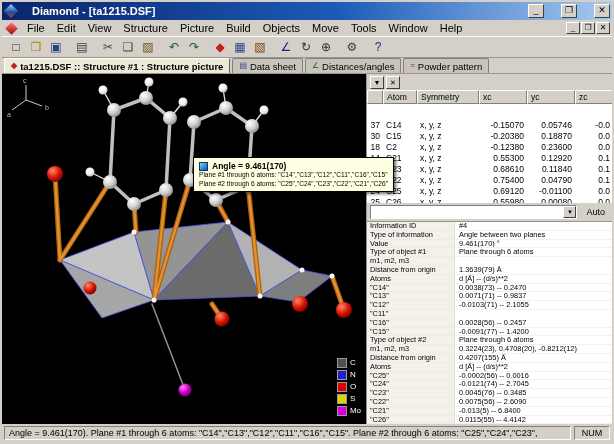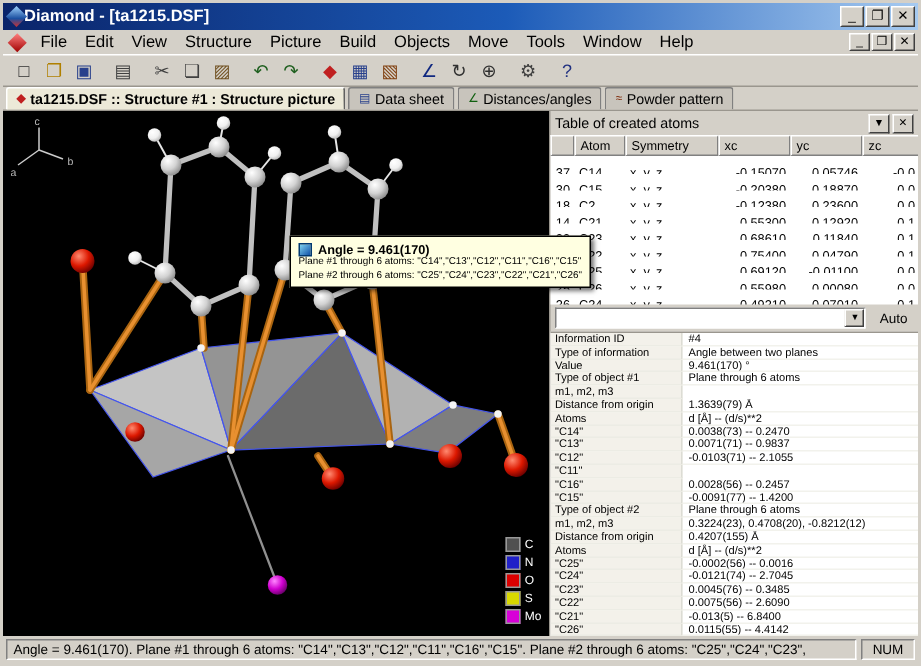--- a/index.html
+++ b/index.html
@@ -2,21 +2,21 @@
 <html><head>
 <meta charset="utf-8">
 <style>
   * { box-sizing: border-box; margin: 0; padding: 0; }
   body { font-family: "Liberation Sans", sans-serif; background: #808080; }
   .window { width: 614px; height: 444px; position: relative; background: #d4d0c8;
             border: 2px solid #d4d0c8; overflow: hidden; }
 
   
   .titlebar { height: 18px; background: linear-gradient(90deg,#0a246a,#1c5bb8 55%,#a6caf0);
-              display: flex; align-items: center; padding: 0 2px; gap: 0; }
+              display: flex; align-items: center; padding: 0 2px; gap: 16px; }
   .title-icon { width: 10px; height: 10px; background: linear-gradient(135deg,#9fd4ff,#1b4fa0 60%,#d03030);
                 transform: rotate(45deg); margin-left: 2px; flex: none; }
   .title-text { color: #fff; font-weight: bold; font-size: 11px; flex: 1; white-space: nowrap; overflow: hidden; }
   .win-btn { width: 16px; height: 14px; background: #d4d0c8; border: 1px solid;
              border-color: #fff #404040 #404040 #fff; font-size: 9px; line-height: 11px;
              text-align: center; margin-left: 1px; flex: none; }
 
   
   .menubar { height: 16px; display: flex; align-items: center; padding: 0 2px; font-size: 11px; }
   .mdi-doc-icon { width: 9px; height: 9px; background: linear-gradient(135deg,#ff8080,#a00000);
@@ -66,21 +66,21 @@
   .panel-header { height: 16px; display: flex; align-items: center; font-size: 9.5px; padding: 0 3px; gap: 2px; }
   .panel-title { flex: 1; white-space: nowrap; overflow: hidden; }
   .ph-btn { width: 14px; height: 13px; background: #d4d0c8; border: 1px solid;
             border-color: #fff #404040 #404040 #fff; font-size: 7px; line-height: 11px; text-align: center; }
 
   .at-head { display: grid; grid-template-columns: 16px 34px 62px 48px 48px 38px; }
   .ath { height: 14px; background: #d4d0c8; border: 1px solid; border-color: #fff #808080 #808080 #fff;
          font-size: 8.5px; line-height: 12px; padding: 0 3px; white-space: nowrap; overflow: hidden; }
   .at-body { height: 99px; background: #fff; overflow: hidden; }
   .at-row { display: grid; grid-template-columns: 16px 34px 62px 48px 48px 38px; height: 11px; }
-  .atc { font-size: 8.5px; line-height: 11px; padding: 6px 3px; white-space: nowrap; overflow: hidden; }
+  .atc { font-size: 8.5px; line-height: 11px; padding: 16px 3px; white-space: nowrap; overflow: hidden; }
   .atc.num { text-align: right; }
 
   .mini-toolbar { height: 18px; display: flex; align-items: center; padding: 0 3px; gap: 5px; }
   .combo { flex: 1; height: 14px; background: #fff; border: 1px solid;
            border-color: #808080 #fff #fff #808080; display: flex; align-items: center; }
   .combo-value { flex: 1; font-size: 8.5px; padding: 0 3px; }
   .combo-btn { width: 13px; height: 12px; background: #d4d0c8; border: 1px solid;
                border-color: #fff #404040 #404040 #fff; font-size: 6px; line-height: 10px; text-align: center; }
   .auto-btn { font-size: 9px; padding: 0 4px; white-space: nowrap; }
 
@@ -369,21 +369,20 @@
         <span class="tt-icon"></span>
         <span>Angle = 9.461(170)</span>
       </div>
       <div class="tt-line">Plane #1 through 6 atoms: "C14","C13","C12","C11","C16","C15"</div>
       <div class="tt-line">Plane #2 through 6 atoms: "C25","C24","C23","C22","C21","C26"</div>
     </div>
 
     <div class="panel">
 
       <div class="panel-header">
-        <span class="panel-title">Table of created atoms</span>
         <span class="ph-btn">▼</span>
         <span class="ph-btn">✕</span>
       </div>
 
       <div class="at-head">
         <span class="ath"></span>
         <span class="ath">Atom</span>
         <span class="ath">Symmetry</span>
         <span class="ath">xc</span>
         <span class="ath">yc</span>

